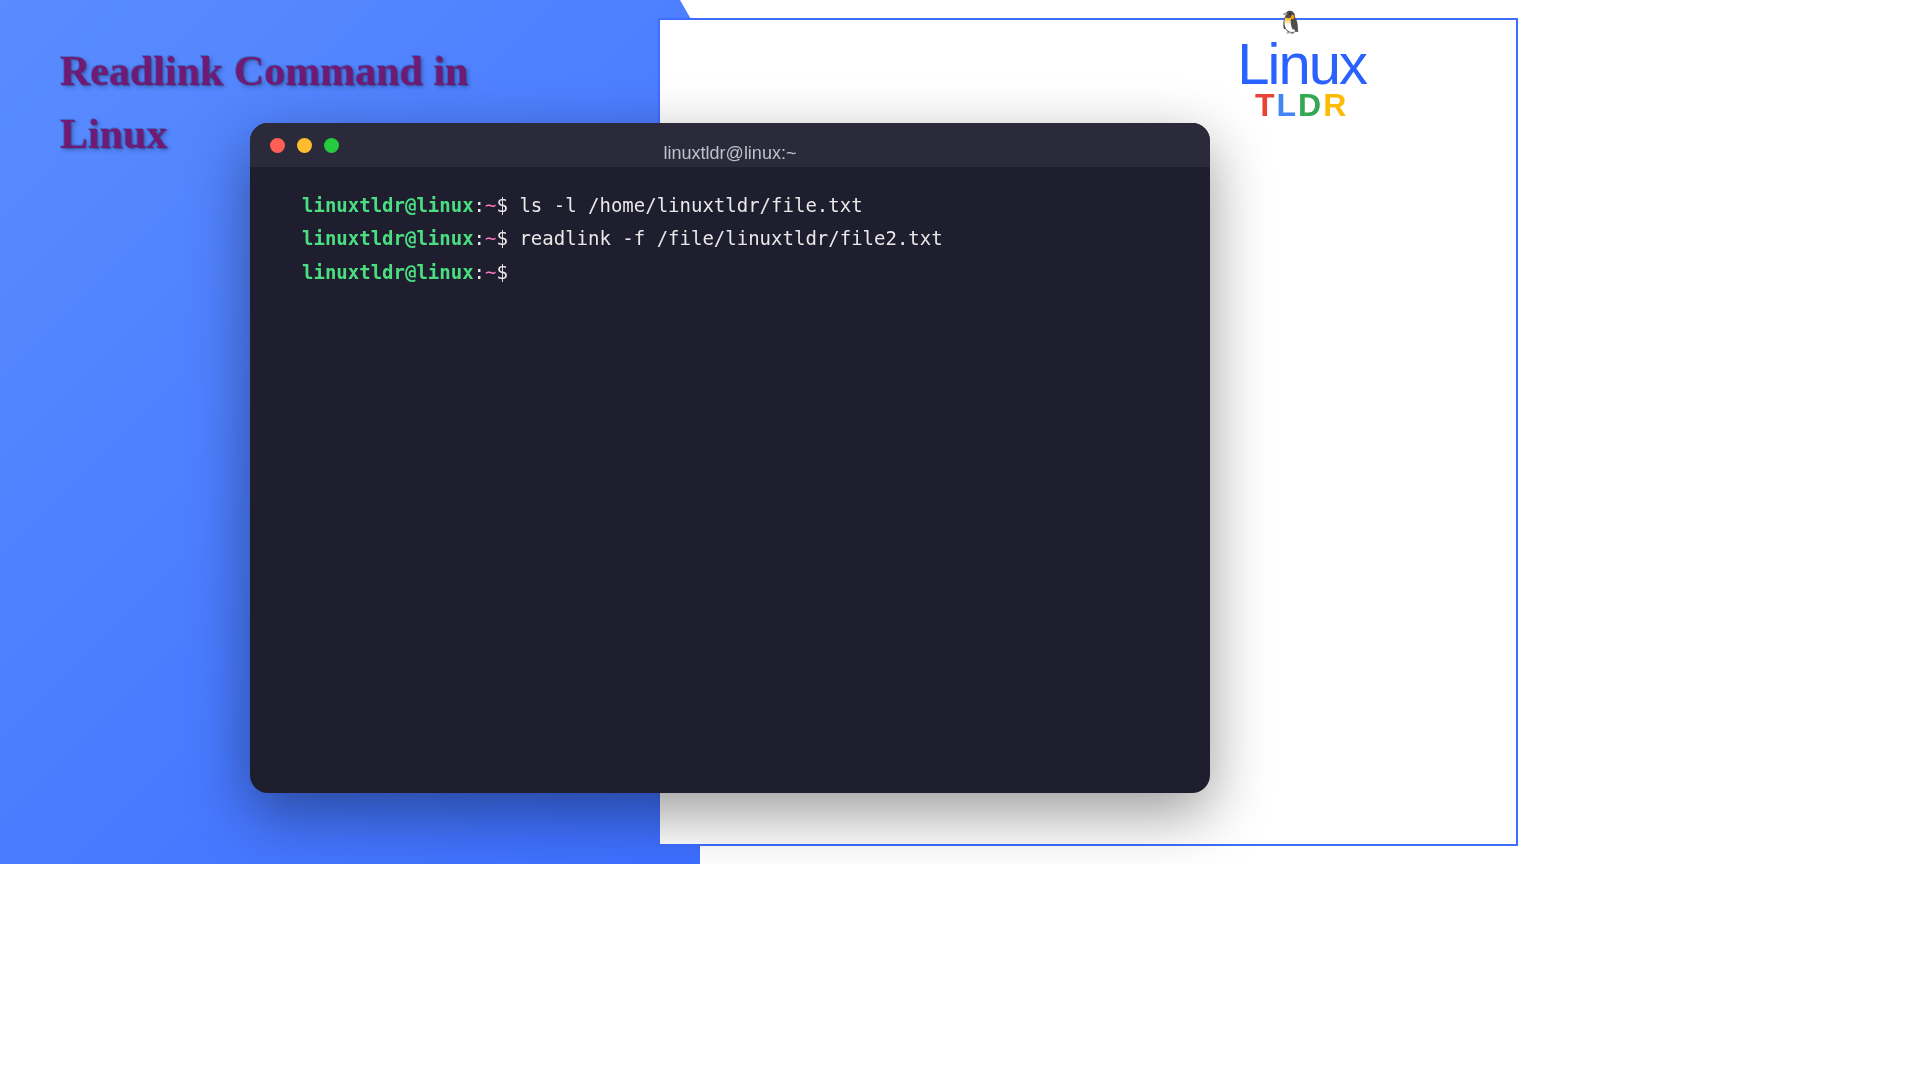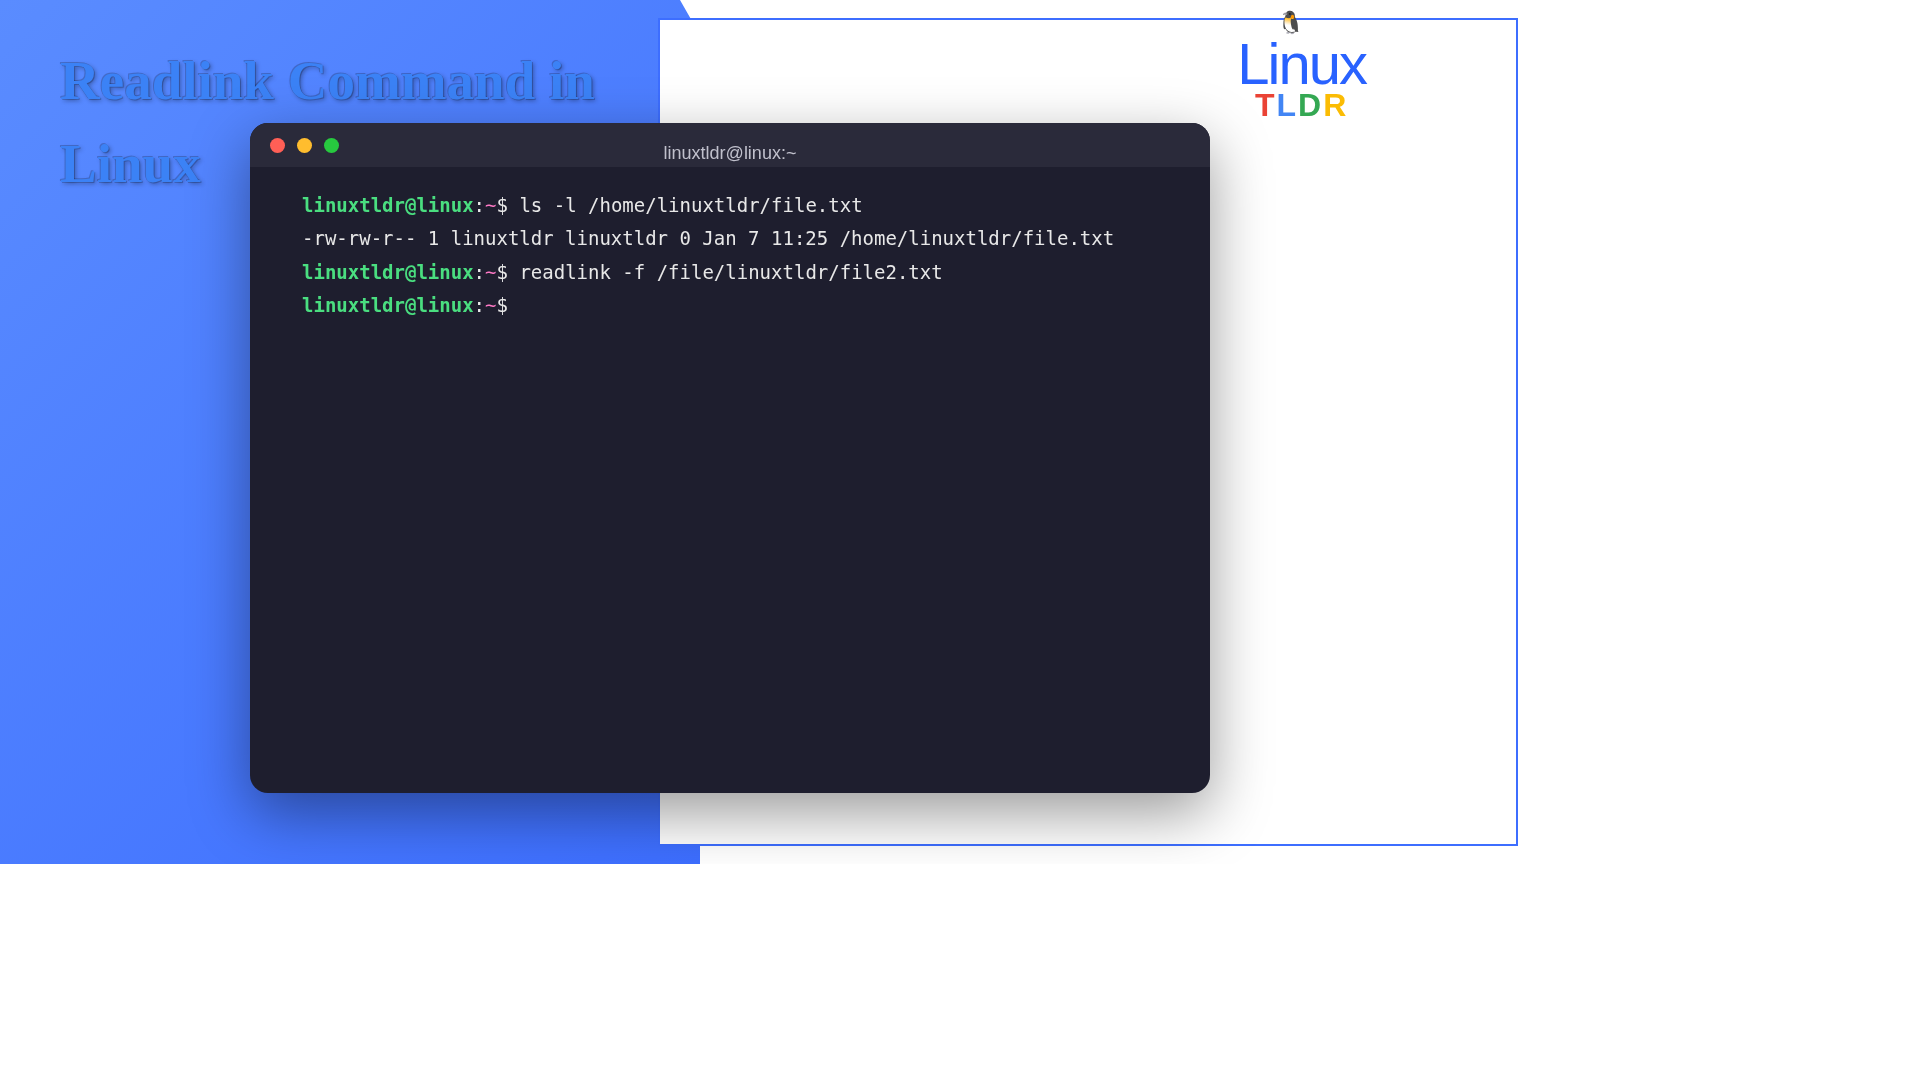--- a/index.html
+++ b/index.html
@@ -35,23 +35,23 @@
       width: 860px;
       background: #fff;
       border: 2px solid #3d6eff;
     }
     
     .heading {
       position: absolute;
       top: 40px;
       left: 60px;
       font-family: 'Brush Script MT', cursive;
-      font-size: 55px;
+      font-size: 42px;
       font-weight: bold;
-      color: #3b82f6;
+      color: #701a75;
       text-shadow: 2px 2px 4px rgba(0,0,0,0.3), -1px -1px 0 rgba(0,0,0,0.2), 1px 1px 0 rgba(0,0,0,0.2);
       line-height: 1.5;
       z-index: 5;
     }
     
     .logo {
       position: absolute;
       top: 30px;
       right: 170px;
       z-index: 10;
@@ -174,21 +174,20 @@
       <div class="window-btn btn-close"></div>
       <div class="window-btn btn-min"></div>
       <div class="window-btn btn-max"></div>
     </div>
     <div class="terminal-title">linuxtldr@linux:~</div>
   </div>
   <div class="terminal-body">
     <div>
       <span class="prompt-user">linuxtldr@linux</span><span class="prompt-colon">:</span><span class="prompt-path">~</span><span class="prompt-dollar">$</span> <span class="command">ls -l /home/linuxtldr/file.txt</span>
     </div>
-    <div class="output">-rw-rw-r-- 1 linuxtldr linuxtldr 0 Jan  7 11:25 /home/linuxtldr/file.txt</div>
     <div>
       <span class="prompt-user">linuxtldr@linux</span><span class="prompt-colon">:</span><span class="prompt-path">~</span><span class="prompt-dollar">$</span> <span class="command">readlink -f /file/linuxtldr/file2.txt</span>
     </div>
     <div>
       <span class="prompt-user">linuxtldr@linux</span><span class="prompt-colon">:</span><span class="prompt-path">~</span><span class="prompt-dollar">$</span> <span class="command"></span>
     </div>
   </div>
 </div>
 
 </body></html>

